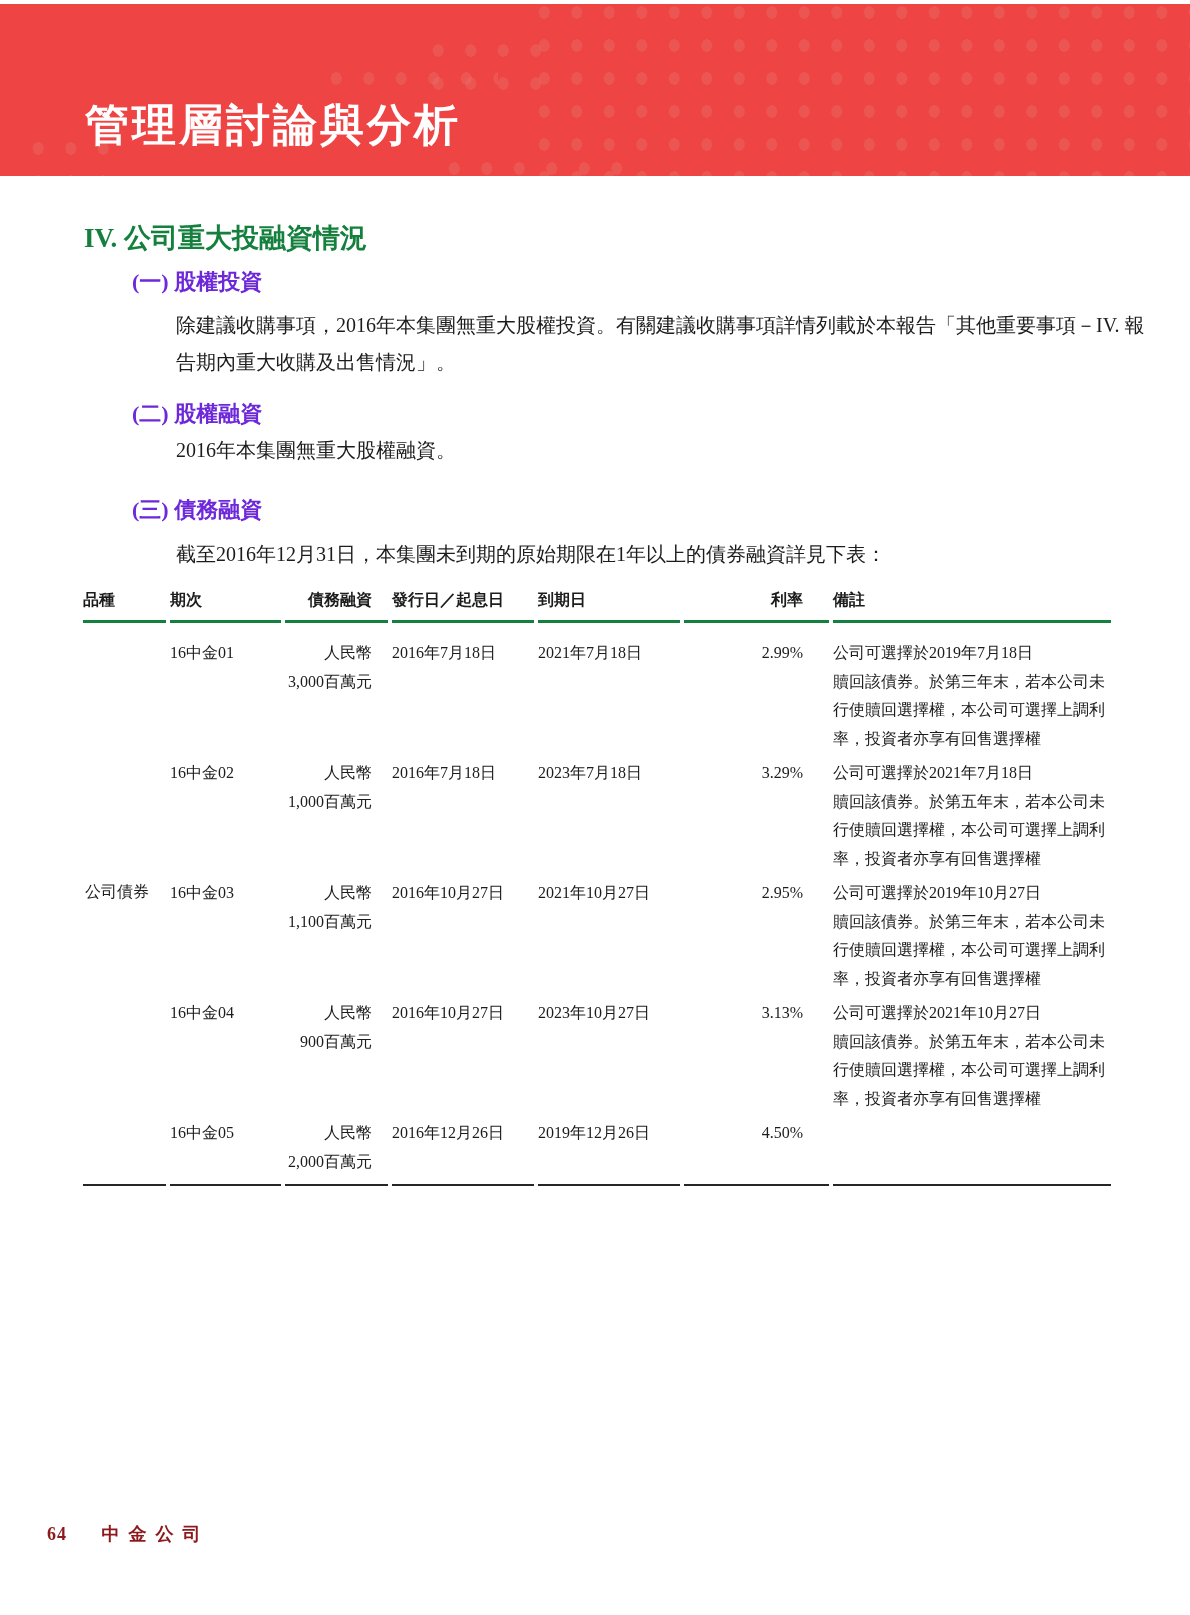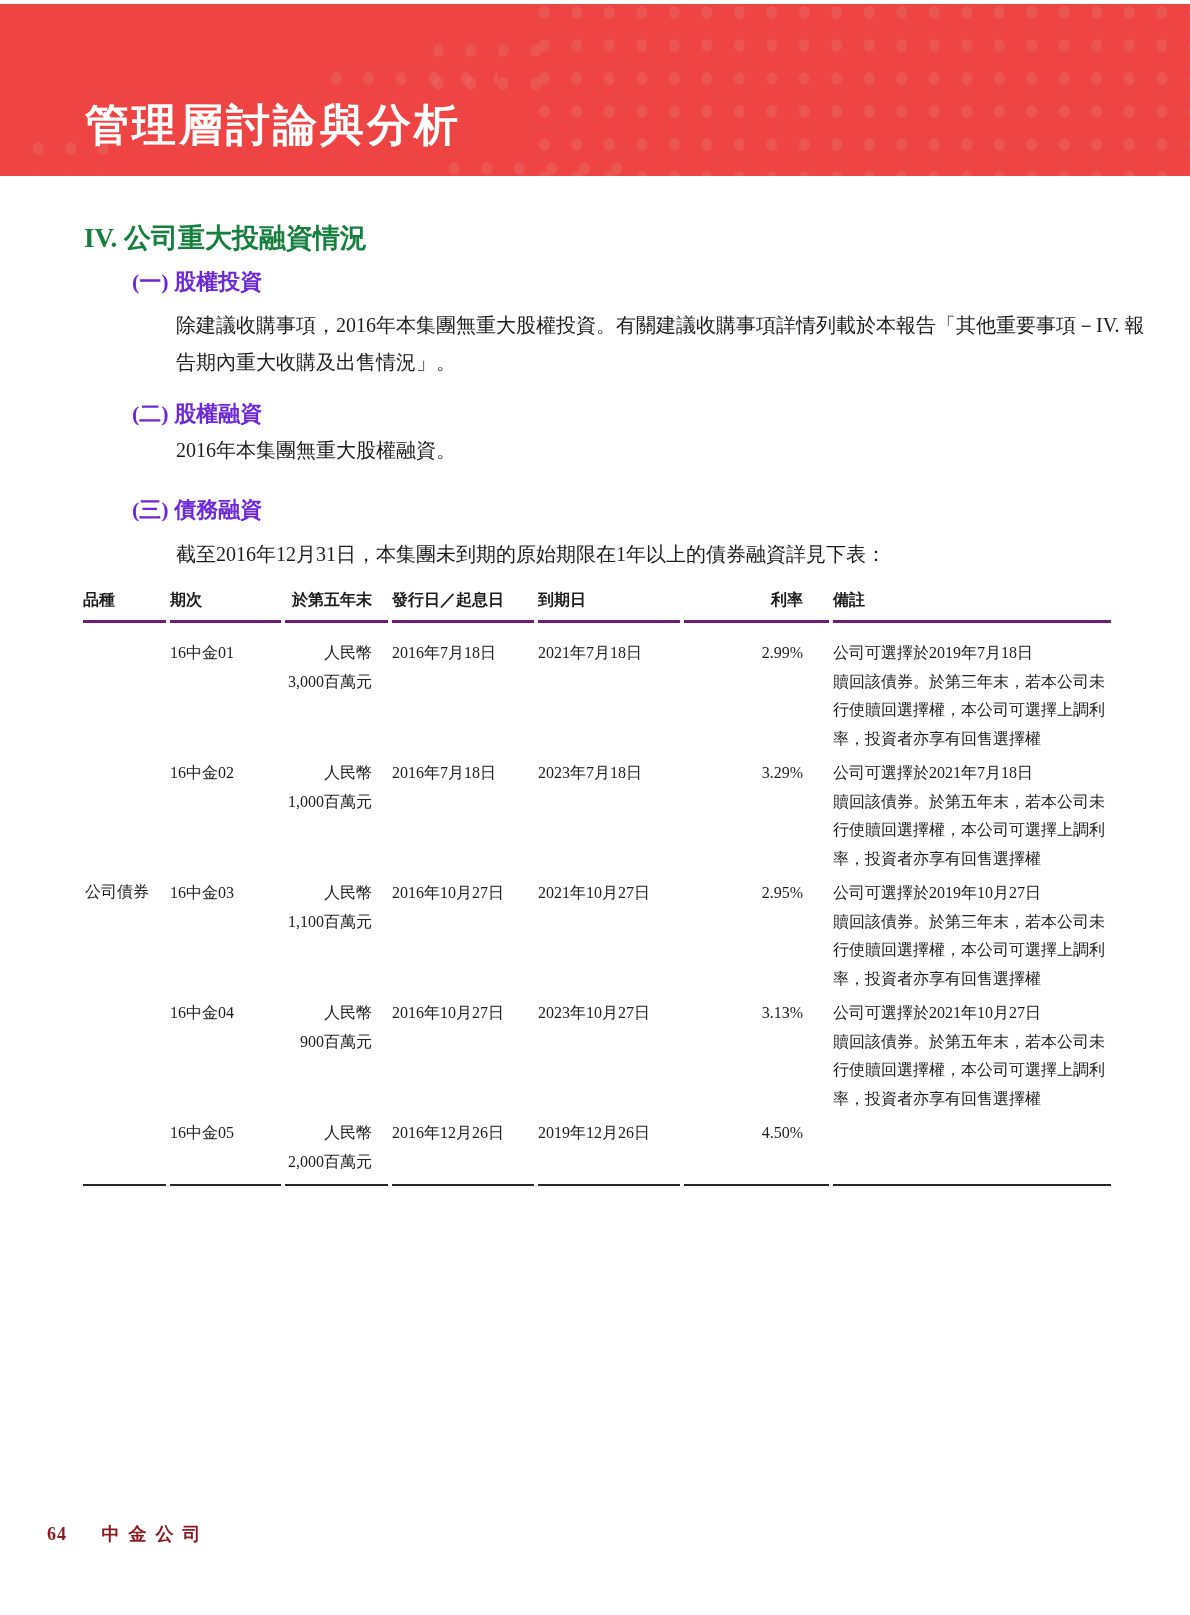--- a/index.html
+++ b/index.html
@@ -44,21 +44,21 @@
 
   
   .fin-table { position:absolute; left:83px; top:586px; width:1028px; font-size:16px; }
   .t-grid {
     display:grid;
     grid-template-columns:83px 111px 103px 142px 142px 145px 278px;
     column-gap:4px;
   }
   .t-head > div {
     font-weight:700; padding:4px 0 10px 0;
-    border-bottom:3px solid #701a75; line-height:20px;
+    border-bottom:3px solid #15803d; line-height:20px;
   }
   .t-head .al-r { text-align:right; }
   .t-head .h-scale { padding-right:16px; }
   .t-head .h-rate  { padding-right:26px; }
   .t-row { margin-top:6px; }
   .t-row.first { margin-top:16px; }
   .t-row.last  { margin-top:6px; }
   .cell { line-height:28.5px; }
   .c-scale { text-align:right; padding-right:16px; }
   .c-rate  { text-align:right; padding-right:26px; }
@@ -107,21 +107,21 @@
   <div class="h2 h2-c">(三) 債務融資</div>
   <div class="para para-3">
     <div>截至2016年12月31日，本集團未到期的原始期限在1年以上的債券融資詳見下表：</div>
   </div>
 
   <div class="fin-table">
 
     <div class="t-grid t-head">
       <div>品種</div>
       <div>期次</div>
-      <div class="al-r h-scale">於第五年末</div>
+      <div class="al-r h-scale">債務融資</div>
       <div>發行日／起息日</div>
       <div>到期日</div>
       <div class="al-r h-rate">利率</div>
       <div>備註</div>
     </div>
 
     <div class="kind-label">公司債券</div>
 
     <div class="t-grid t-row first">
       <div class="cell"></div>

